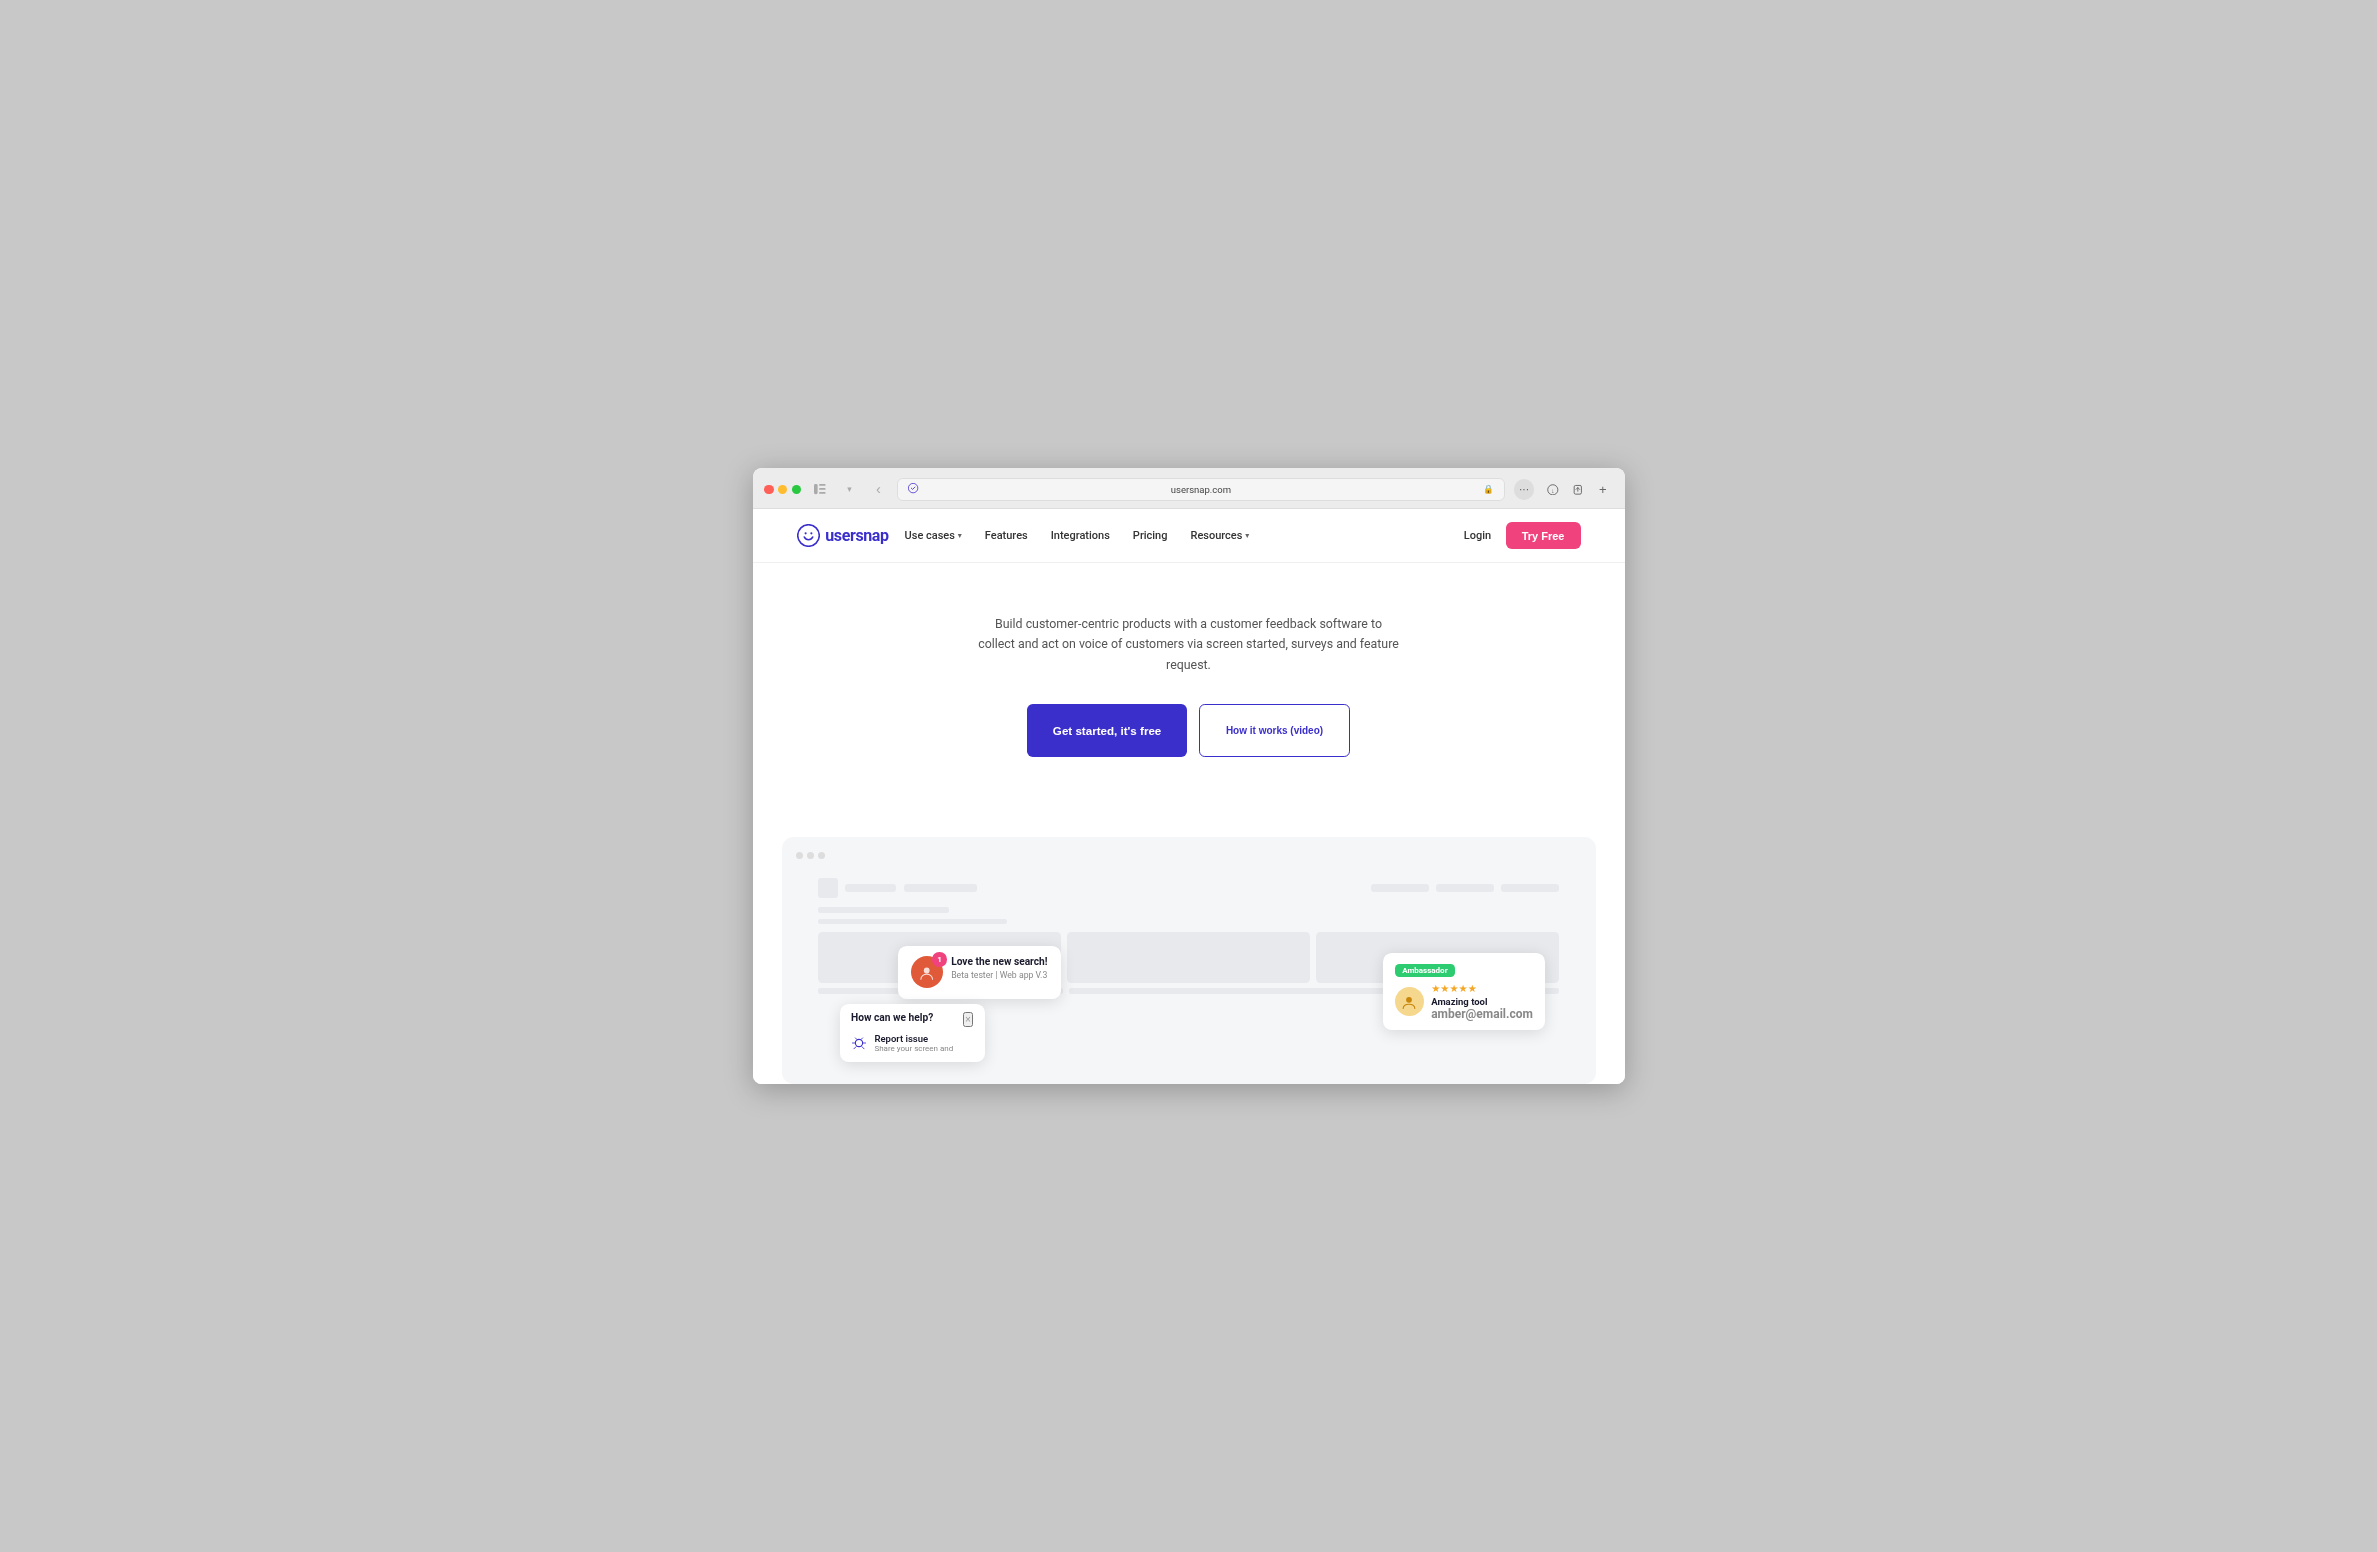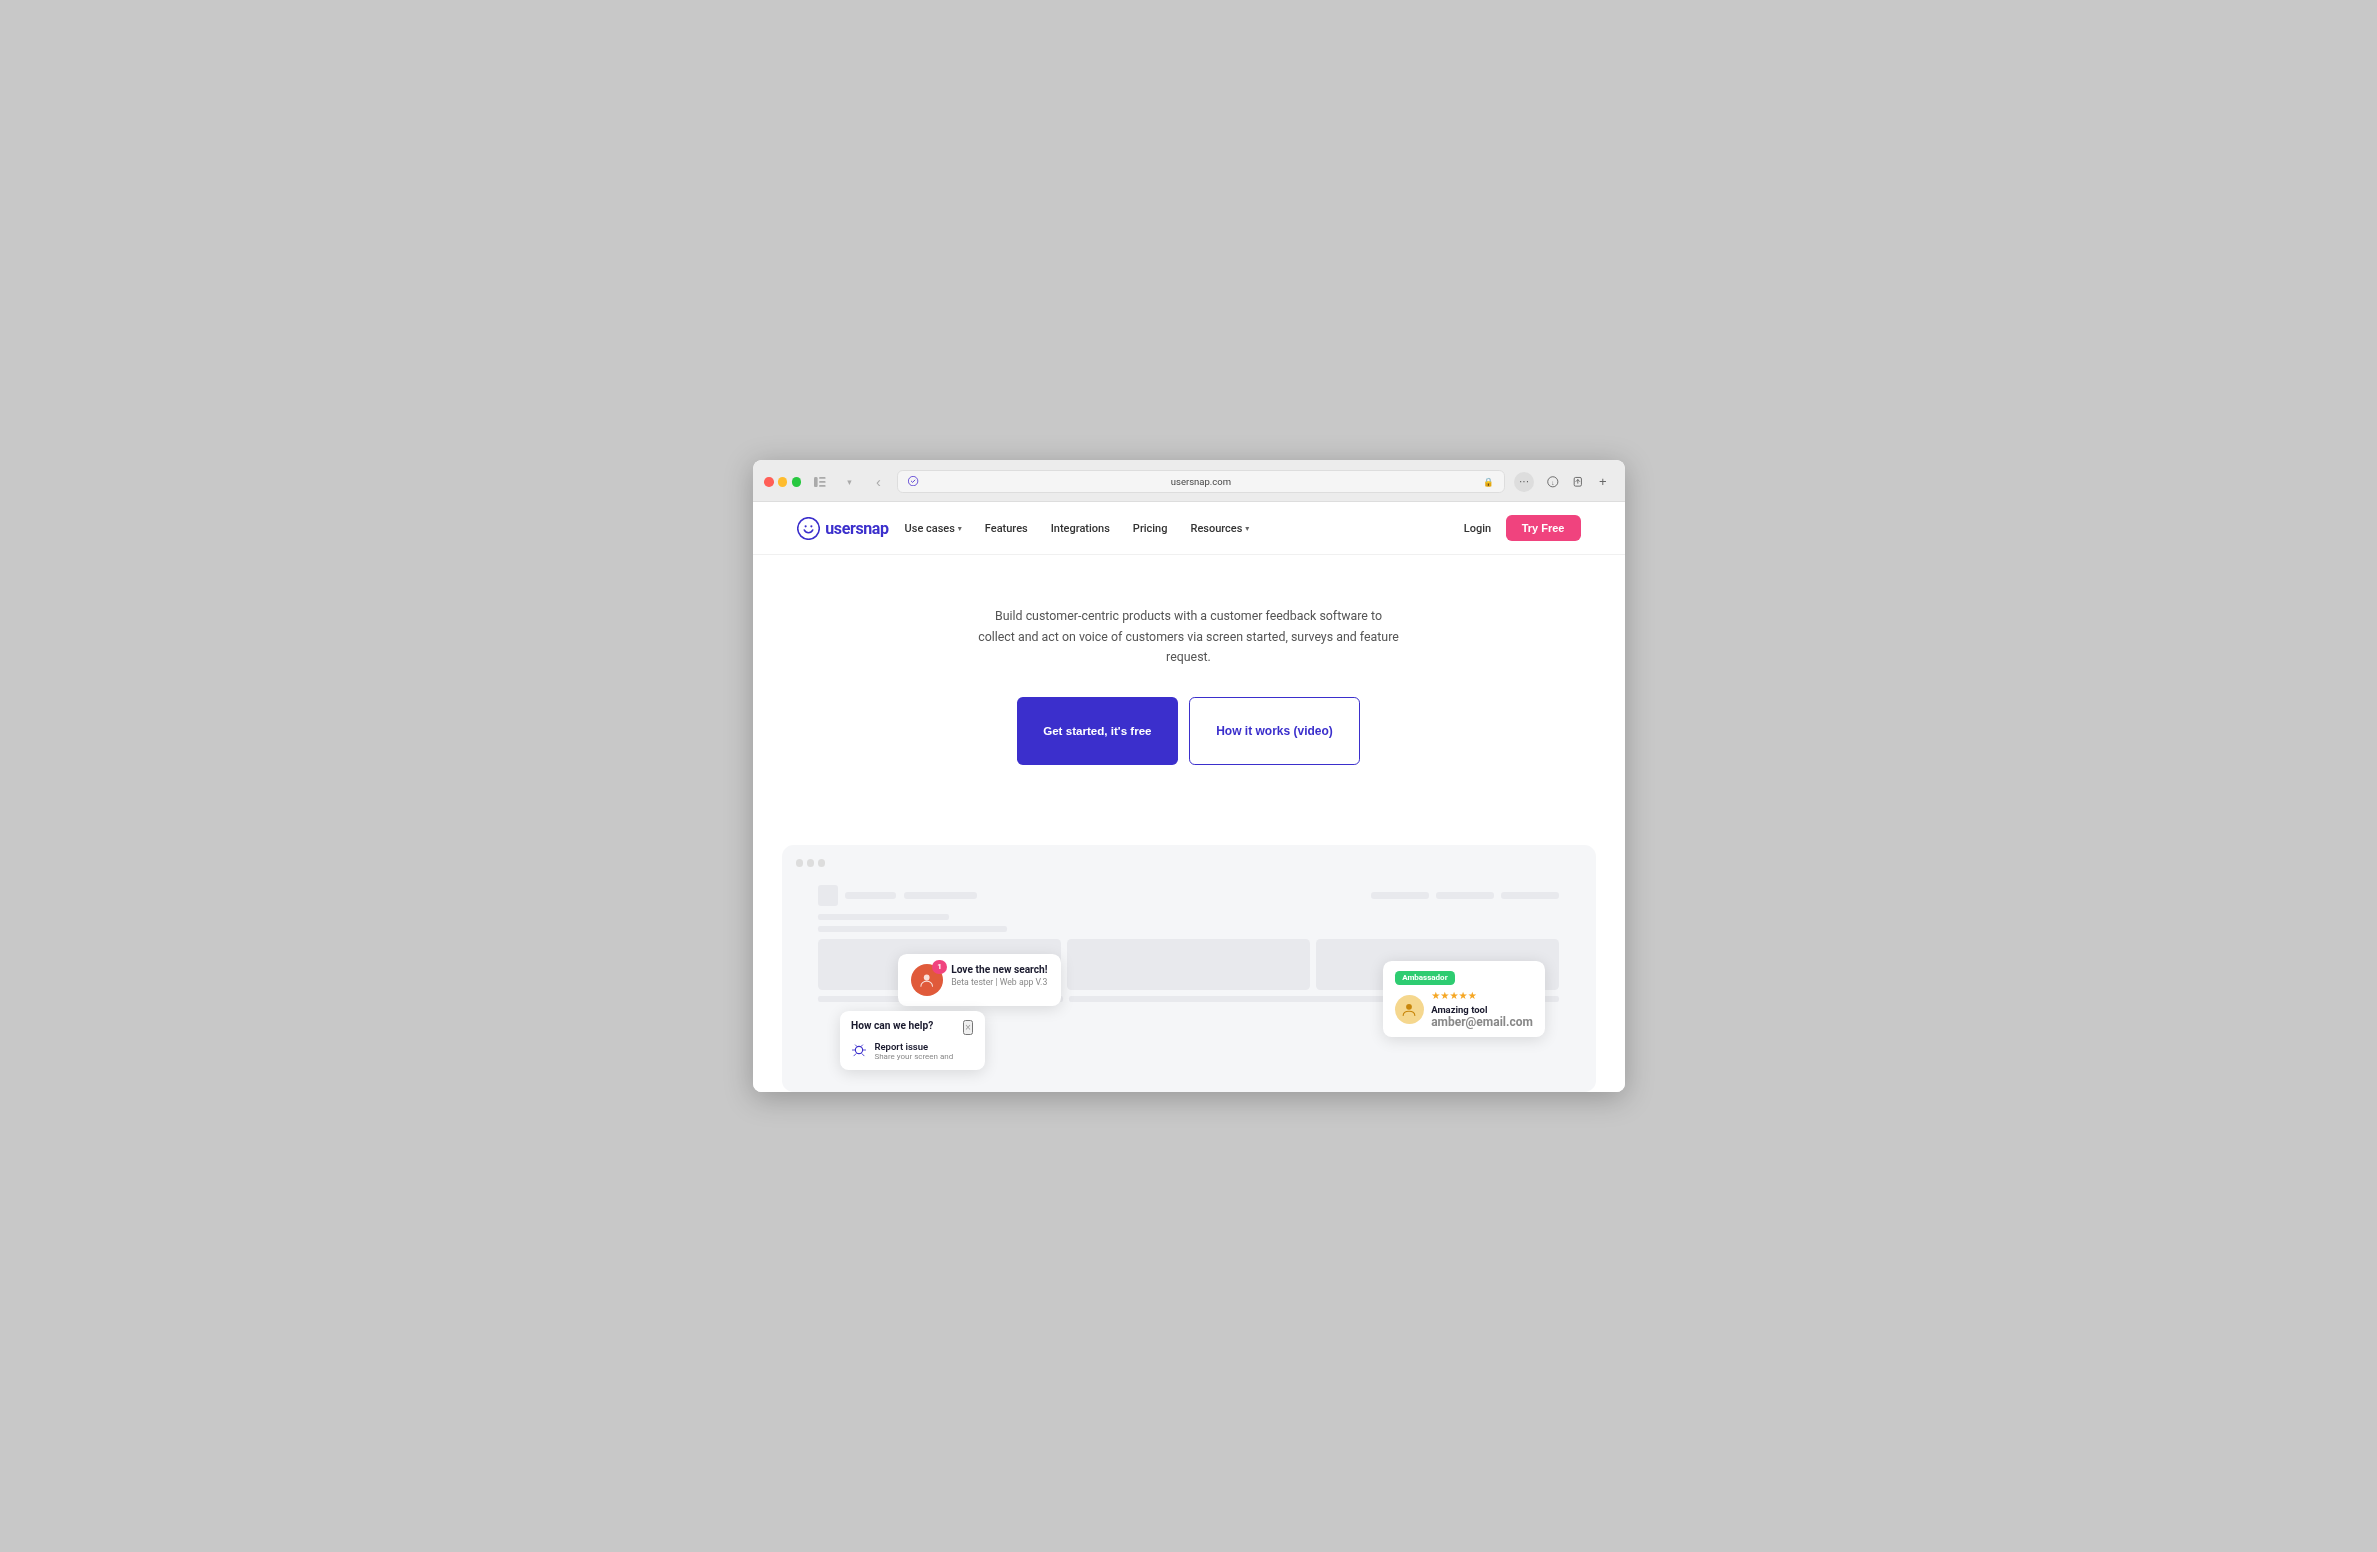--- a/index.html
+++ b/index.html
@@ -245,22 +245,22 @@
       font-size: 11.6px;
       font-weight: 700;
       cursor: pointer;
     }
 
     .btn-outline {
       background: #fff;
       color: #3b2fcc;
       border: 1.5px solid #3b2fcc;
       border-radius: 5.8px;
-      padding: 26px 26px;
-      font-size: 12px;
+      padding: 20px 26px;
+      font-size: 10px;
       font-weight: 700;
       cursor: pointer;
     }
 
     
     .app-preview {
       margin: 0 29px;
       background: #f5f6f8;
       border-radius: 11.6px;
       padding: 14.5px;
@@ -423,21 +423,21 @@
     }
 
     .help-widget-close {
       font-size: 10.2px;
       color: #999;
       cursor: pointer;
     }
 
     .help-widget-item {
       display: flex;
-      align-items: flex-end;
+      align-items: flex-start;
       gap: 7.3px;
     }
 
     .help-widget-icon {
       font-size: 13px;
       color: #3b2fcc;
       margin-top: 1.5px;
     }
 
     .help-widget-item-title {

